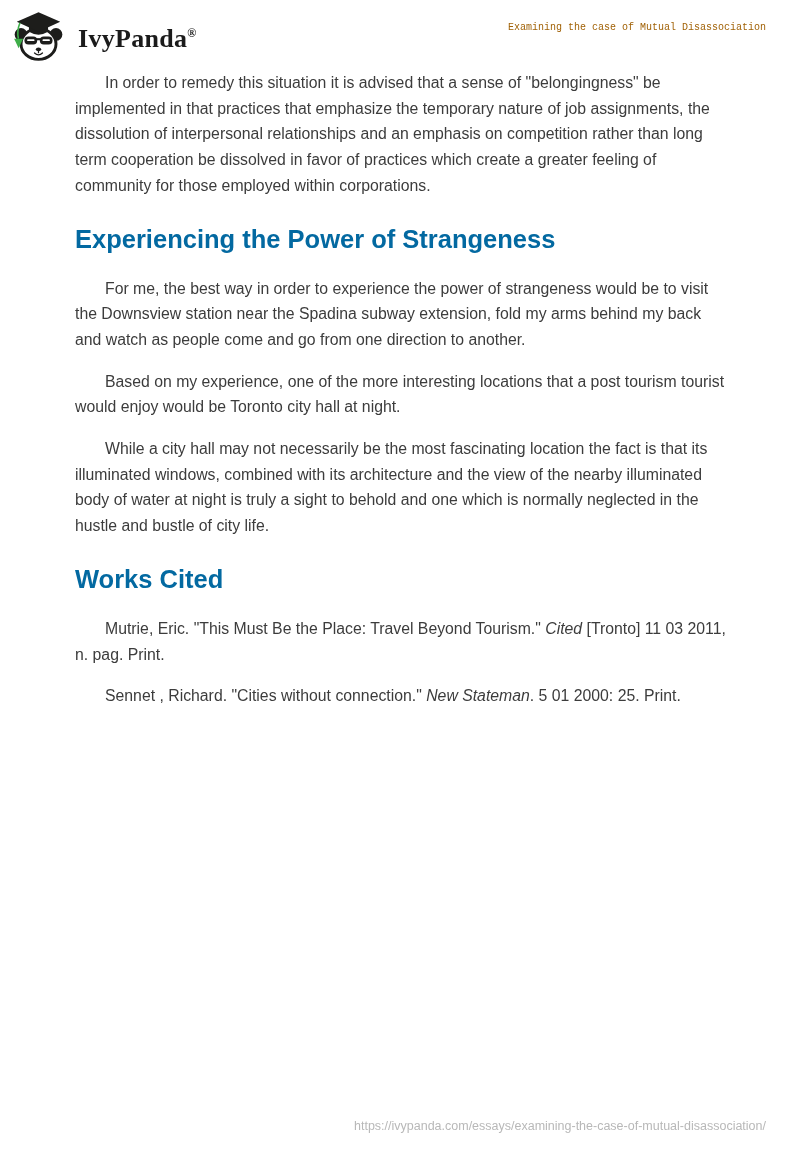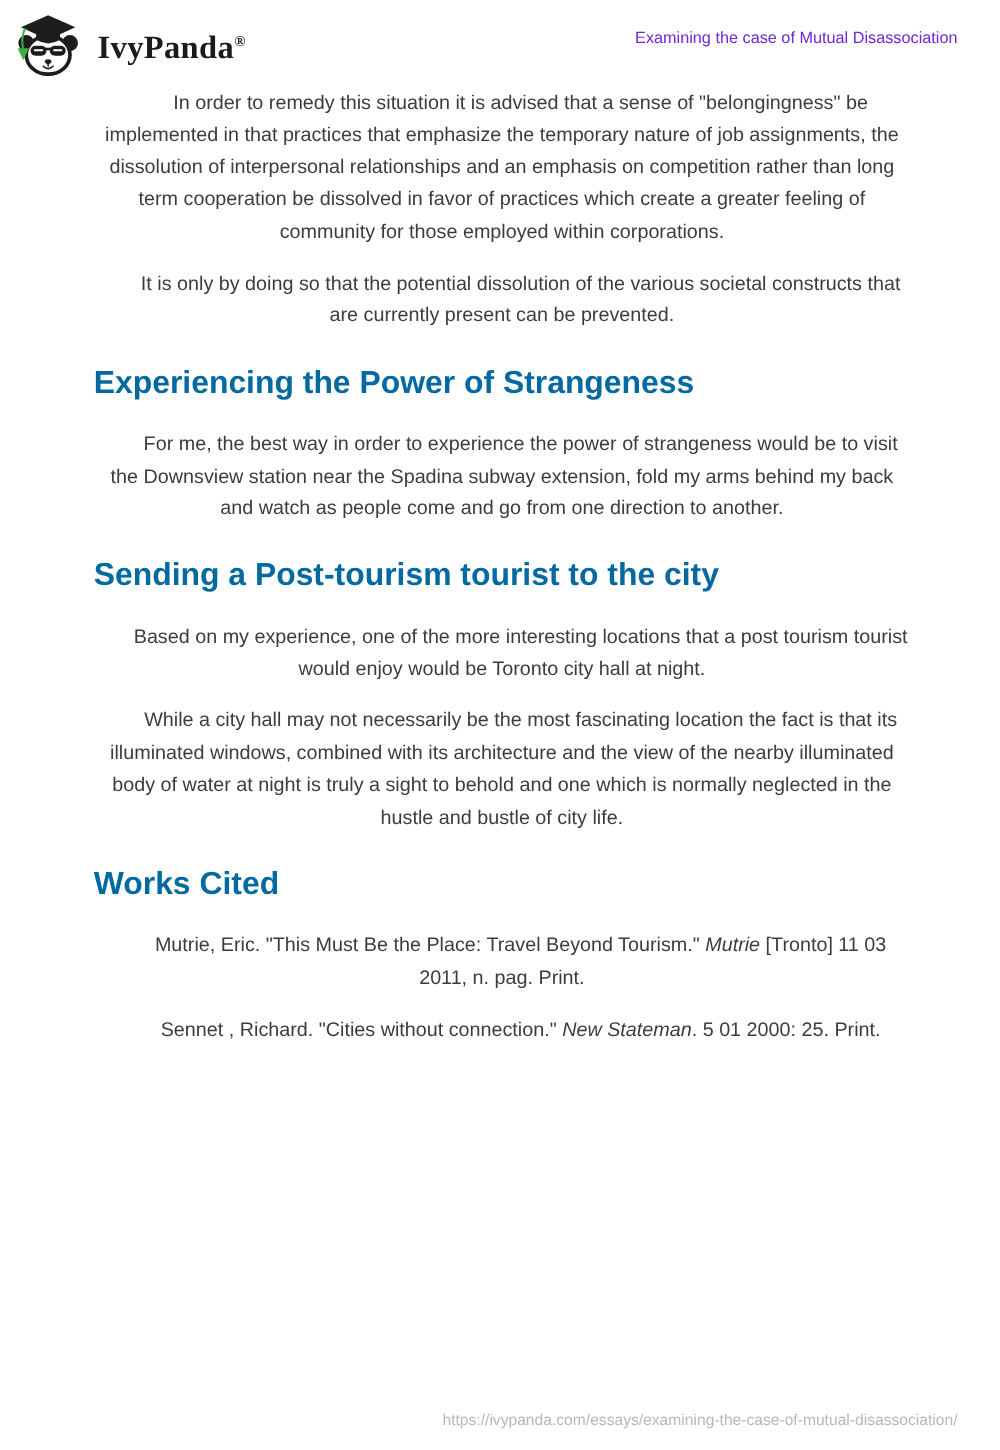--- a/index.html
+++ b/index.html
@@ -22,48 +22,49 @@
   .brand-name {
     font-family: "Liberation Serif", serif;
     font-weight: bold;
     font-size: 26px;
     color: #1b1b1b;
     letter-spacing: 0.3px;
     line-height: 53px;
   }
   .brand-name sup { font-size: 12px; font-weight: bold; vertical-align: super; }
   .doc-title {
-    color: #6d28d9;
-    font-size: 13px;
+    color: #a16207;
+    font-size: 10px;
     padding-top: 15px;
+    font-family: Liberation Mono, monospace;
   }
   .content {
     padding: 6px 72px 0 75px;
     color: #3c3c3c;
     font-size: 15.8px;
     line-height: 25.7px;
   }
   .para {
     text-indent: 30px;
     margin-bottom: 16px;
-    text-align: center;
+    text-align: left;
   }
   .section-heading {
     font-family: "Liberation Sans", sans-serif;
     font-weight: bold;
     font-size: 25.5px;
     line-height: 31px;
     color: #0369a1;
     margin: 25px 0 21px 0;
   }
   .citation .italic { font-style: italic; }
   .footer {
     position: absolute;
     right: 34px;
-    bottom: 15px;
+    bottom: 26px;
     text-align: right;
   }
   .footer-url { color: #b8b8b8; font-size: 12.5px; }
 </style>
 </head>
 <body>
 
 <div class="page">
 
   <header class="header">
@@ -93,34 +94,32 @@
           <polygon points="4,56 21,56 12.5,74" fill="#3fae49"></polygon>
         </svg>
       </span>
       <span class="brand-name"><span>IvyPanda</span><sup>®</sup></span>
     </div>
     <div class="doc-title">Examining the case of Mutual Disassociation</div>
   </header>
 
   <main class="content">
     <p class="para">In order to remedy this situation it is advised that a sense of "belongingness" be implemented in that practices that emphasize the temporary nature of job assignments, the dissolution of interpersonal relationships and an emphasis on competition rather than long term cooperation be dissolved in favor of practices which create a greater feeling of community for those employed within corporations.</p>
-    <p class="para">It is only by doing so that the potential dissolution of the various societal constructs that are currently present can be prevented.</p>
 
     <h2 class="section-heading">Experiencing the Power of Strangeness</h2>
 
     <p class="para">For me, the best way in order to experience the power of strangeness would be to visit the Downsview station near the Spadina subway extension, fold my arms behind my back and watch as people come and go from one direction to another.</p>
 
-    <h2 class="section-heading">Sending a Post-tourism tourist to the city</h2>
 
     <p class="para">Based on my experience, one of the more interesting locations that a post tourism tourist would enjoy would be Toronto city hall at night.</p>
     <p class="para">While a city hall may not necessarily be the most fascinating location the fact is that its illuminated windows, combined with its architecture and the view of the nearby illuminated body of water at night is truly a sight to behold and one which is normally neglected in the hustle and bustle of city life.</p>
 
     <h2 class="section-heading">Works Cited</h2>
 
-    <p class="para citation"><span>Mutrie, Eric. "This Must Be the Place: Travel Beyond Tourism." </span><span class="italic">Mutrie</span><span> [Tronto] 11 03 2011, n. pag. Print.</span></p>
+    <p class="para citation"><span>Mutrie, Eric. "This Must Be the Place: Travel Beyond Tourism." </span><span class="italic">Cited</span><span> [Tronto] 11 03 2011, n. pag. Print.</span></p>
 
     <p class="para citation"><span>Sennet , Richard. "Cities without connection." </span><span class="italic">New Stateman</span><span>. 5 01 2000: 25. Print.</span></p>
   </main>
 
   <footer class="footer">
     <span class="footer-url">https://ivypanda.com/essays/examining-the-case-of-mutual-disassociation/</span>
   </footer>
 
 </div>
 

